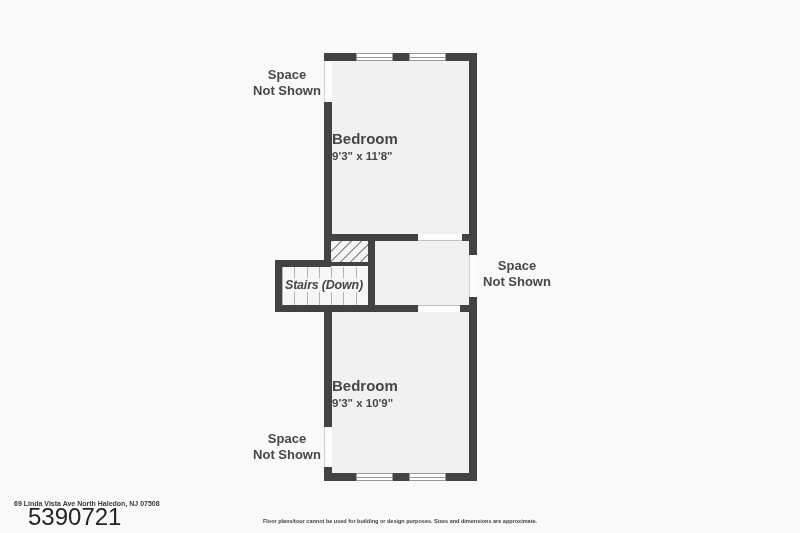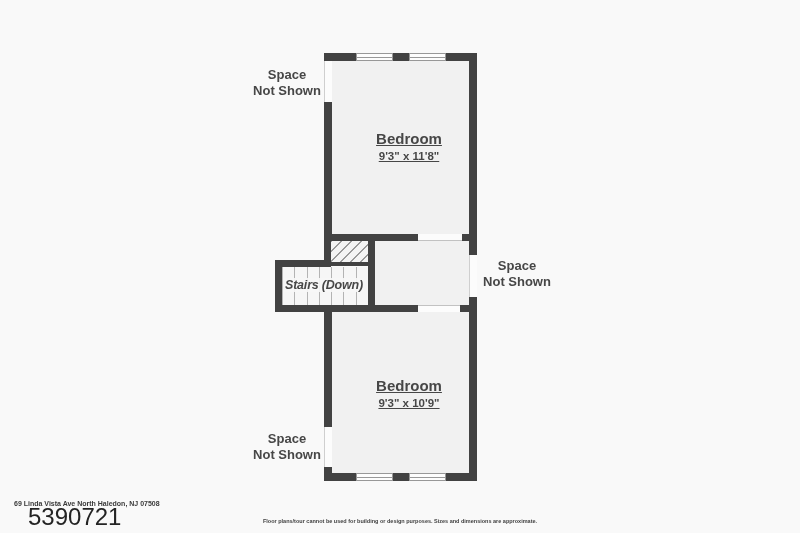--- a/index.html
+++ b/index.html
@@ -37,21 +37,21 @@
     background-image:repeating-linear-gradient(90deg,#b3b3b3 0 1px,transparent 1px 12.3px);
   }
 
   .space-label{
     position:absolute;width:100px;
     text-align:center;
     font-size:13px;font-weight:700;line-height:15.5px;
     color:#474747;white-space:pre-line;
   }
 
-  .room-label{position:absolute;width:154px;text-align:center;color:#474747;text-decoration:underline;}
+  .room-label{position:absolute;width:154px;color:#474747;}
   .room-label .rname{font-size:15px;font-weight:700;}
   .room-label .rdims{font-size:11.5px;font-weight:700;margin-top:3px;}
 
   .stairs-label{
     position:absolute;left:276px;top:278px;width:96px;
     display:flex;justify-content:center;
     font-size:12.5px;font-weight:700;color:#474747;
   }
   .stairs-label span{background:rgba(246,246,246,0.92);padding:0 1px;letter-spacing:-0.2px;font-style:italic;}
 

